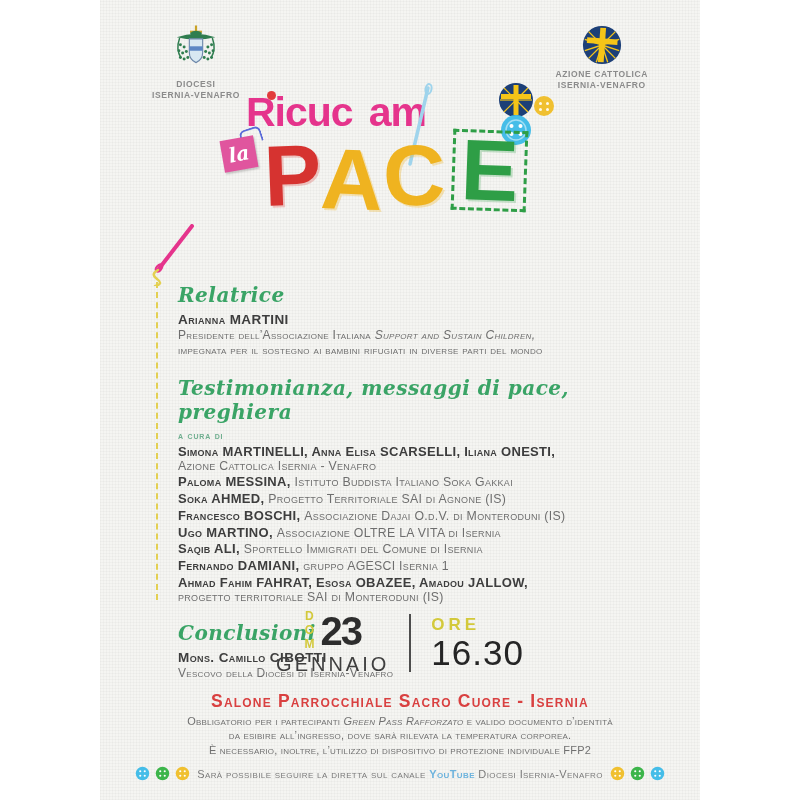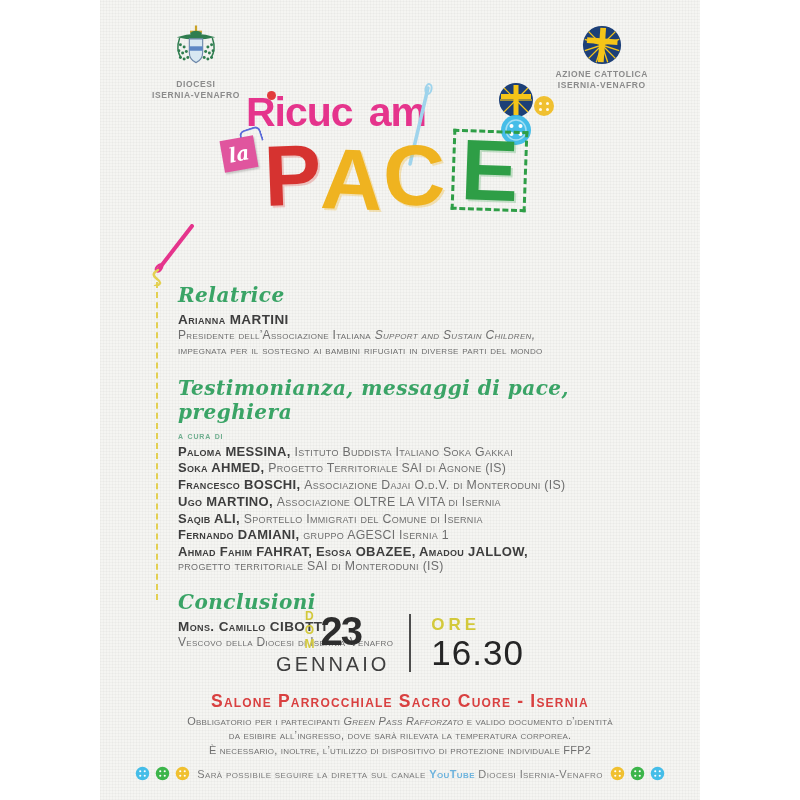--- a/index.html
+++ b/index.html
@@ -188,20 +188,24 @@
       <div class="person-desc">
         <span>Presidente dell’Associazione Italiana </span><span class="it">Support and Sustain Children,</span><br>
         <span>impegnata per il sostegno ai bambini rifugiati in diverse parti del mondo</span>
       </div>
     </div>
 
     <div class="sec">
       <div class="script-heading">Testimonianza, messaggi di pace, preghiera</div>
       <div class="curated">a cura di</div>
       <div class="speaker-line">
+        <span class="names">Simona MARTINELLI, Anna Elisa SCARSELLI, Iliana ONESTI,</span>
+        <span class="org block">Azione Cattolica Isernia - Venafro</span>
+      </div>
+      <div class="speaker-line">
         <span class="names">Paloma MESSINA,</span>
         <span class="org">Istituto Buddista Italiano Soka Gakkai</span>
       </div>
       <div class="speaker-line">
         <span class="names">Soka AHMED,</span>
         <span class="org">Progetto Territoriale SAI di Agnone (IS)</span>
       </div>
       <div class="speaker-line">
         <span class="names">Francesco BOSCHI,</span>
         <span class="org">Associazione Dajai O.d.V. di Monteroduni (IS)</span>

